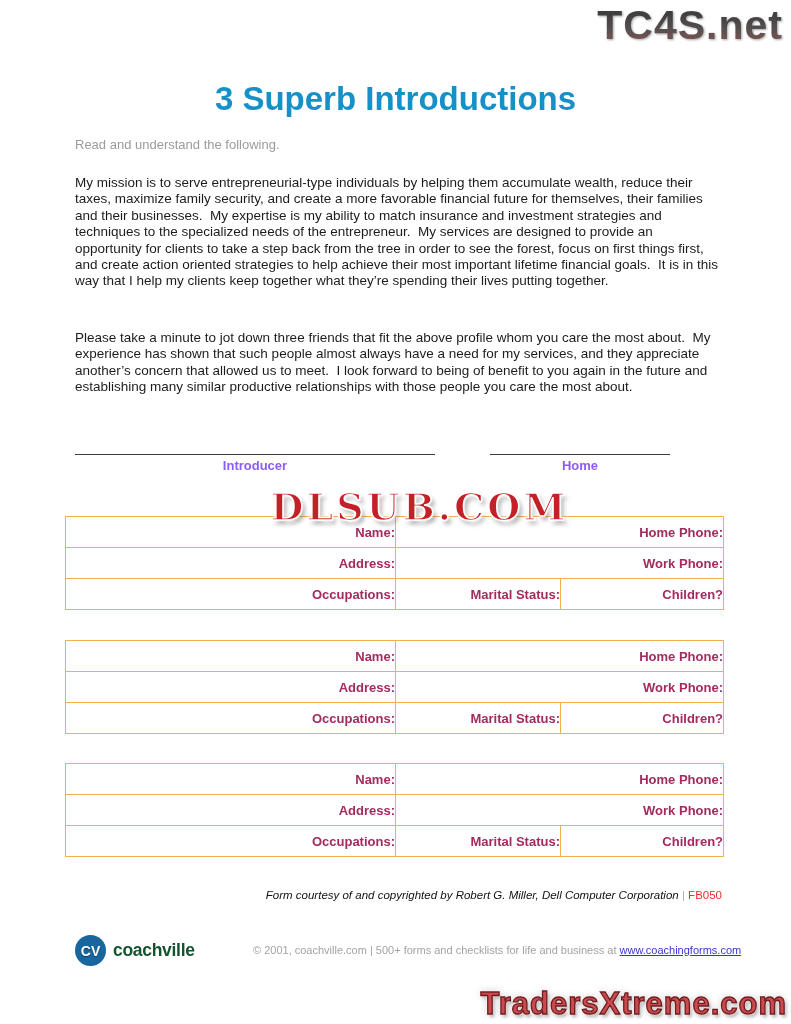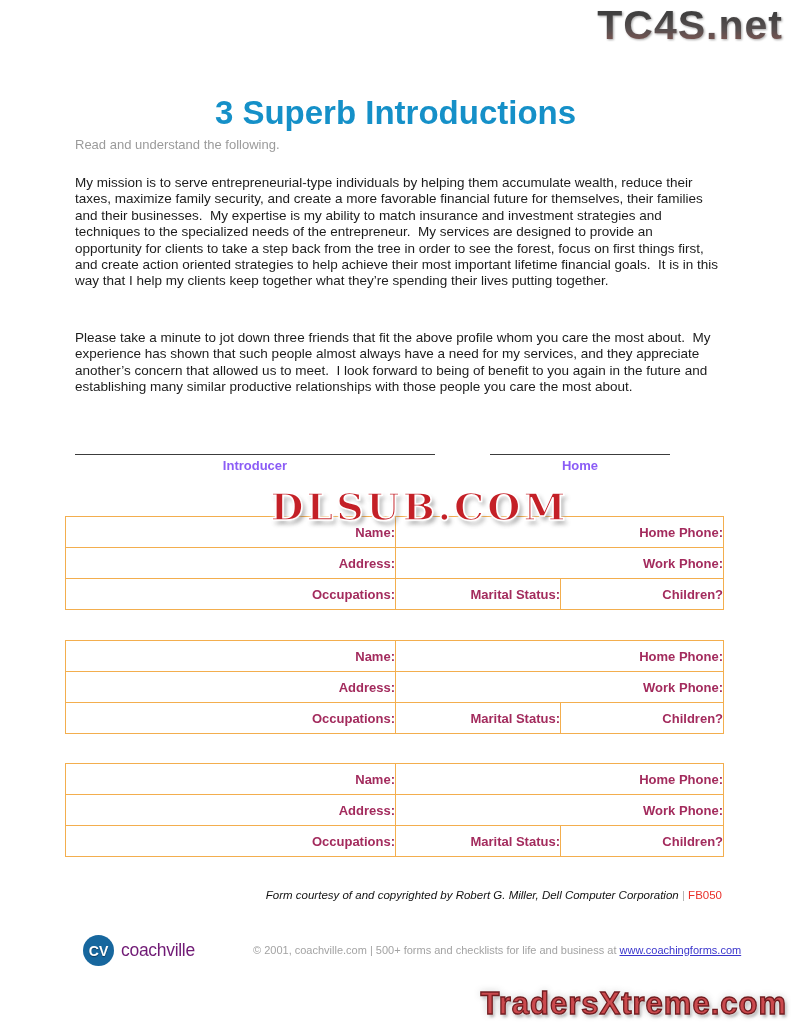--- a/index.html
+++ b/index.html
@@ -26,21 +26,21 @@
   .wm-bottom{
     position:absolute;bottom:2px;right:4px;
     font-size:31px;font-weight:bold;letter-spacing:1px;
     color:#cb4a4e;
     -webkit-text-stroke:1.3px #6f1b1e;
     text-shadow:0 0 4px rgba(255,255,255,0.95),0 0 7px rgba(170,170,170,0.85),2px 3px 3px rgba(0,0,0,0.3);
   }
   
   .title{
     position:absolute;top:80px;left:0;width:100%;text-align:center;
-    font-size:33px;font-weight:bold;color:#1590c8;letter-spacing:0px;margin-top:14px;
+    font-size:33px;font-weight:bold;color:#1590c8;letter-spacing:0px;
   }
   .instruction{
     position:absolute;top:137px;left:75px;
     font-size:13px;color:#9b9b9b;
   }
   
   .para{
     position:absolute;left:75px;width:648px;
     font-size:13.5px;line-height:16.4px;color:#1c1c1c;white-space:pre-wrap;
   }
@@ -68,29 +68,29 @@
   }
   .t1{top:516px;} .t2{top:640px;} .t3{top:763px;}
   
   .credit{
     position:absolute;top:889px;right:69px;
     font-size:11.5px;color:#111111;
   }
   .credit .credit-text{font-style:italic;}
   .credit .sep{color:#b0b0b0;font-style:normal;}
   .credit .code{color:#e9302a;font-style:normal;}
-  .logo{position:absolute;top:935px;left:75px;display:flex;align-items:center;margin-left:8px;}
+  .logo{position:absolute;top:935px;left:75px;display:flex;align-items:center;}
   .logo-circle{
     width:31px;height:31px;border-radius:50%;background:#17679e;
     display:flex;align-items:center;justify-content:center;
     color:#ffffff;font-size:14px;font-weight:bold;
     text-shadow:0 1px 1px #0b3a5e;
   }
   .logo-text{
-    margin-left:7px;font-size:17.5px;font-weight:normal;color:#701a75;letter-spacing:-0.3px;text-align:center;
+    margin-left:7px;font-size:17.5px;font-weight:bold;color:#14532d;letter-spacing:-0.3px;text-align:center;
   }
   .copyright{
     position:absolute;top:944px;left:253px;
     font-size:11px;color:#a3a3a3;
   }
   .copyright a{color:#3a35cc;}
 </style>
 </head>
 <body>
 

